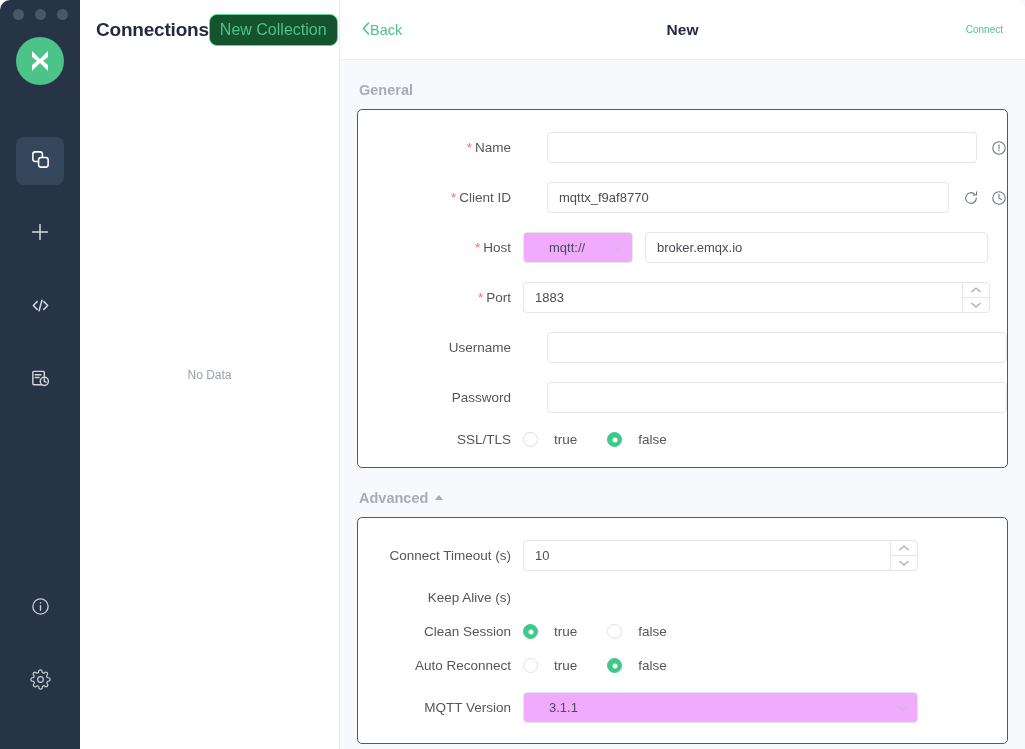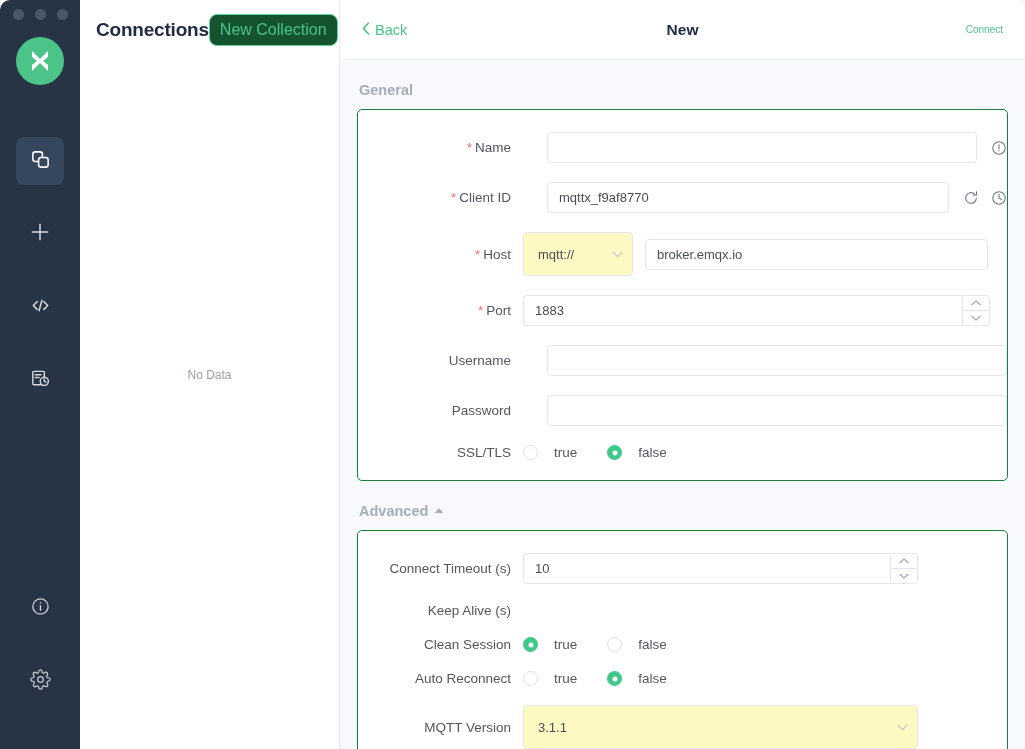--- a/index.html
+++ b/index.html
@@ -61,21 +61,21 @@
 
   
   .main { flex: 1; display: flex; flex-direction: column; background: #f8f9fc; min-width: 0; }
   .main-head {
     height: 60px; flex: 0 0 60px; background: #ffffff;
     border-bottom: 1px solid #eef0f4;
     display: flex; align-items: center; padding: 0 22px;
     position: relative;
     border-top-right-radius: 10px;
   }
-  .back-btn { color: #4cc389; font-size: 14.5px; cursor: pointer; display: flex; align-items: center; gap: 5px; }
+  .back-btn { color: #4cc389; font-size: 14.5px; cursor: pointer; display: flex; align-items: center; }
   .main-title {
     position: absolute; left: 0; right: 0; text-align: center;
     font-size: 15.5px; font-weight: bold; color: #222b45; pointer-events: none;
   }
   .connect-btn { margin-left: auto; color: #4cc389; font-size: 10px; cursor: pointer; z-index: 2; }
 
   .scroll { flex: 1; overflow-y: auto; padding: 0 17px 0 17px; }
 
   .section-title {
     font-size: 14.5px; font-weight: bold; color: #a7adb8;
@@ -101,23 +101,23 @@
     background: #fff; font-size: 13px; color: #4a4d55;
     padding: 0 11px; font-family: inherit; outline: none;
   }
   .inp::placeholder { color: #c2c6cd; }
   .w-wide { width: 467px; margin-left: 24px; }
 
   .field-icons { display: flex; align-items: center; gap: 12px; margin-left: 14px; color: #6b7280; }
   .ficon { cursor: pointer; display: flex; }
 
   .select {
-    width: 110px; height: 44px; border: 1px solid #e3e6eb; border-radius: 4px;
-    background: #fef9c3; display: flex; align-items: center; justify-content: space-between;
-    padding: 0 9px 0 14px; font-size: 13px; color: #4a4d55; cursor: pointer;
+    width: 110px; height: 31px; border: 1px solid #e3e6eb; border-radius: 4px;
+    background: #f0abfc; display: flex; align-items: center; justify-content: space-between;
+    padding: 0 9px 0 25px; font-size: 13px; color: #4a4d55; cursor: pointer;
   }
   .select.wide { width: 395px; }
   .chev { color: #c0c4cc; font-size: 11px; }
 
   .num-wrap { display: flex; position: relative; }
   .num-wrap .inp { border-right: none; border-top-right-radius: 0; border-bottom-right-radius: 0; }
   .spin {
     width: 28px; border: 1px solid #e3e6eb; border-left: 1px solid #e3e6eb;
     border-top-right-radius: 4px; border-bottom-right-radius: 4px;
     display: flex; flex-direction: column; background: #fff;

